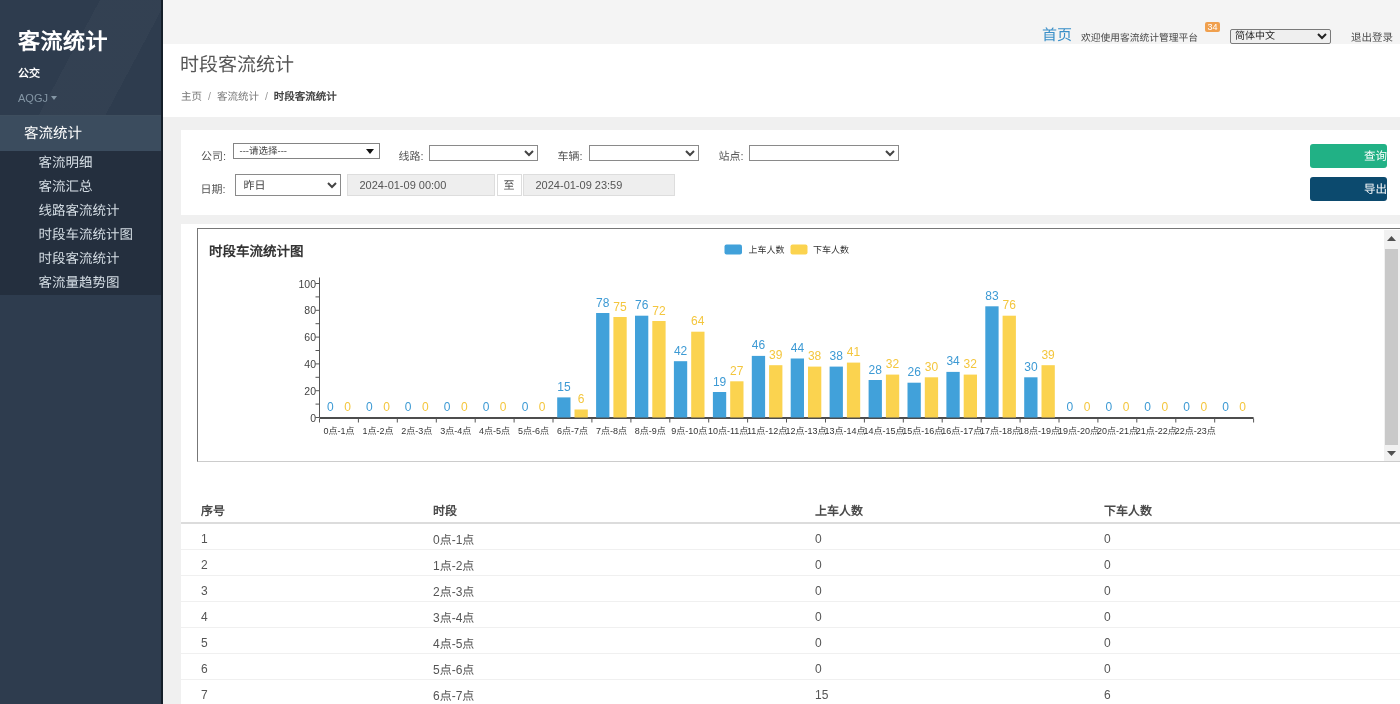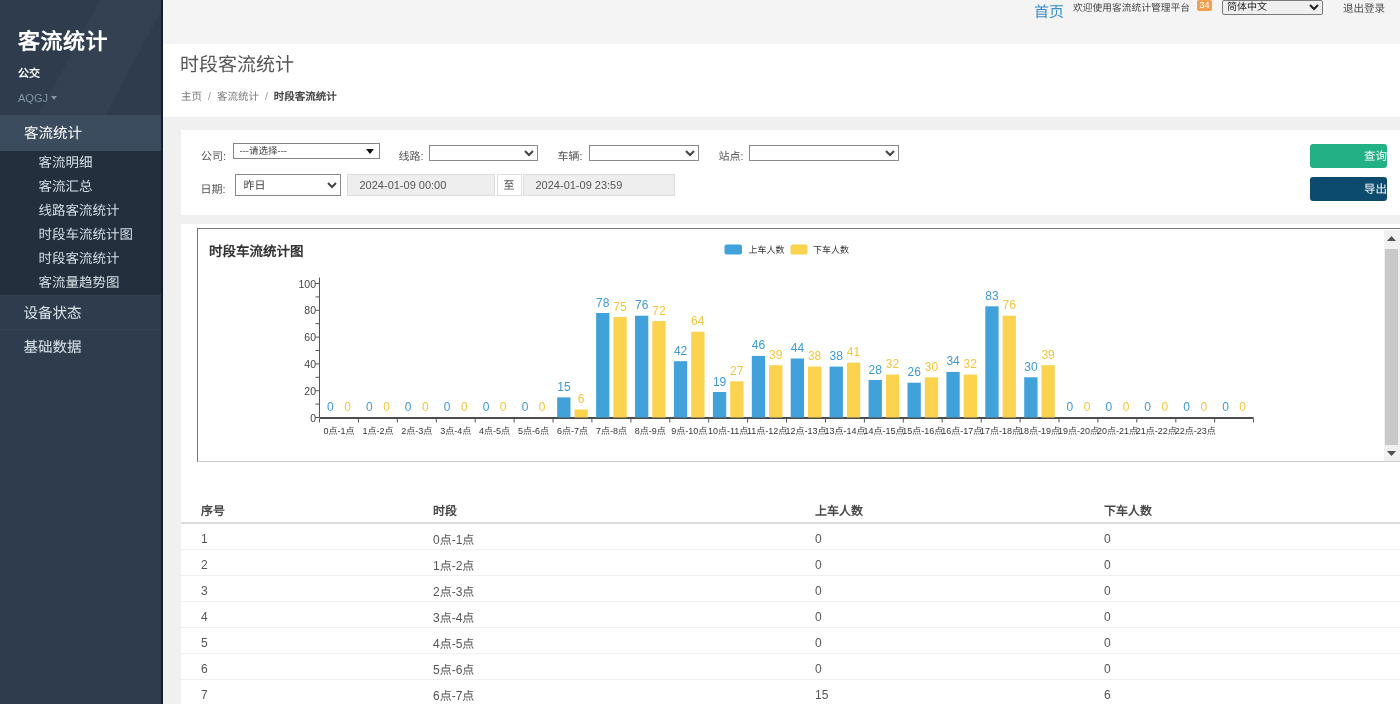--- a/index.html
+++ b/index.html
@@ -14,21 +14,21 @@
 .org{position:absolute;left:18px;top:64px;font-size:11px;font-weight:bold;color:#fff}
 .usr{position:absolute;left:18px;top:92px;font-size:11px;color:#8496a5}
 .usr .car{display:inline-block;width:0;height:0;border-left:3.5px solid transparent;border-right:3.5px solid transparent;border-top:4px solid #8496a5;vertical-align:2px;margin-left:3px}
 .m-sep{position:absolute;left:0;top:115px;width:100%;height:1px;background:#3e4e5e}
 .m-head{position:absolute;left:0;top:116px;width:100%;height:35px;background:#3b4c5e;color:#fff;font-size:14.5px;line-height:35px;padding-left:24px}
 .m-sub{position:absolute;left:0;top:151px;width:100%;height:144px;background:#242f3e}
 .m-sub div{height:24px;line-height:24px;padding-left:38.5px;font-size:13.5px;color:#d4dde4}
 .m-item{position:absolute;left:0;width:100%;height:34px;line-height:34px;padding-left:23.5px;font-size:14.5px;color:#dbe3e9;border-top:1px solid #334353}
 
 #nav{position:absolute;left:163px;top:0;width:1237px;height:44px;background:#f4f4f4}
-#nav .right{position:absolute;right:8px;top:0;height:44px;display:flex;align-items:flex-start}
+#nav .right{position:absolute;right:0;top:0;height:44px;display:flex;align-items:flex-end}
 .nv-home{color:#3a8fc8;font-size:15px;margin-right:9px}
 .nv-wel{color:#4a4a4a;font-size:9.75px}
 .nv-badge{background:#f0a04e;color:#fff;font-size:9px;border-radius:2px;padding:0 2.5px;height:10.5px;line-height:10.5px;margin-left:7px;margin-bottom:12px}
 .nv-sel{width:101px;height:15px;font-size:10px;margin-left:10px;border:1px solid #7a7a7a;border-radius:2px;font-family:Liberation Mono, monospace;color:#222}
 .nv-out{color:#4a4a4a;font-size:10.5px;margin-left:20px;margin-right:7px;white-space:nowrap}
 
 #phead{position:absolute;left:163px;top:44px;width:1237px;height:73px;background:#fff}
 #phead h1{position:absolute;left:17px;top:10px;font-size:19px;font-weight:normal;color:#555;line-height:21px}
 .bc{position:absolute;left:18px;top:43.5px;font-size:10.5px;color:#777}
 .bc b{color:#444}
@@ -67,22 +67,20 @@
   <div class="m-sep"></div>
   <div class="m-head">客流统计</div>
   <div class="m-sub">
     <div>客流明细</div>
       <div>客流汇总</div>
       <div>线路客流统计</div>
       <div>时段车流统计图</div>
       <div>时段客流统计</div>
       <div>客流量趋势图</div>
   </div>
-  <div class="m-item" style="top:295px">设备状态</div>
-  <div class="m-item" style="top:329px">基础数据</div>
 </div>
 <div id="nav">
   <div class="right">
     <span class="nv-home">首页</span>
       <span class="nv-wel">欢迎使用客流统计管理平台</span>
       <span class="nv-badge">34</span>
     <select class="nv-sel"><option>简体中文</option></select>
     <span class="nv-out">退出登录</span>
   </div>
 </div>

